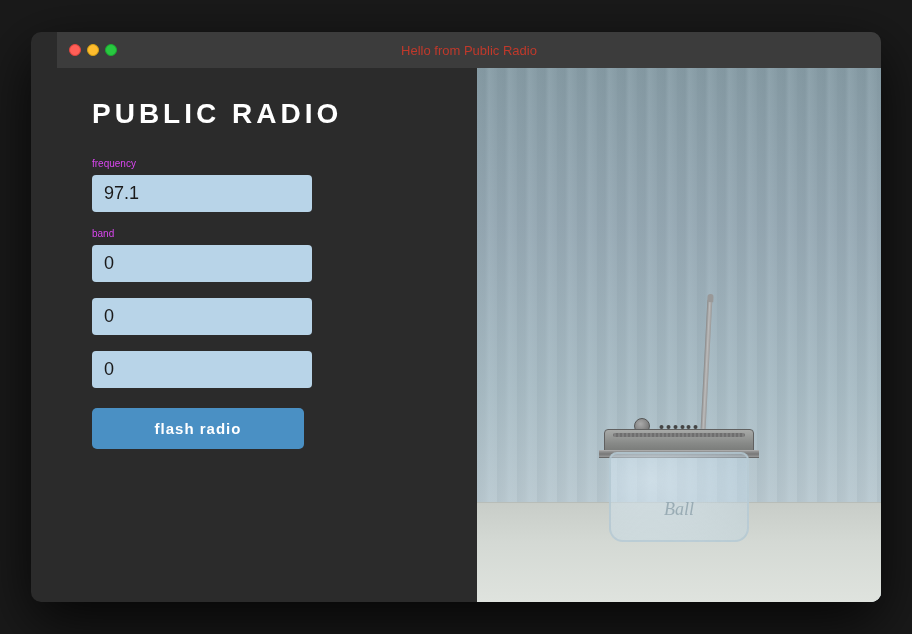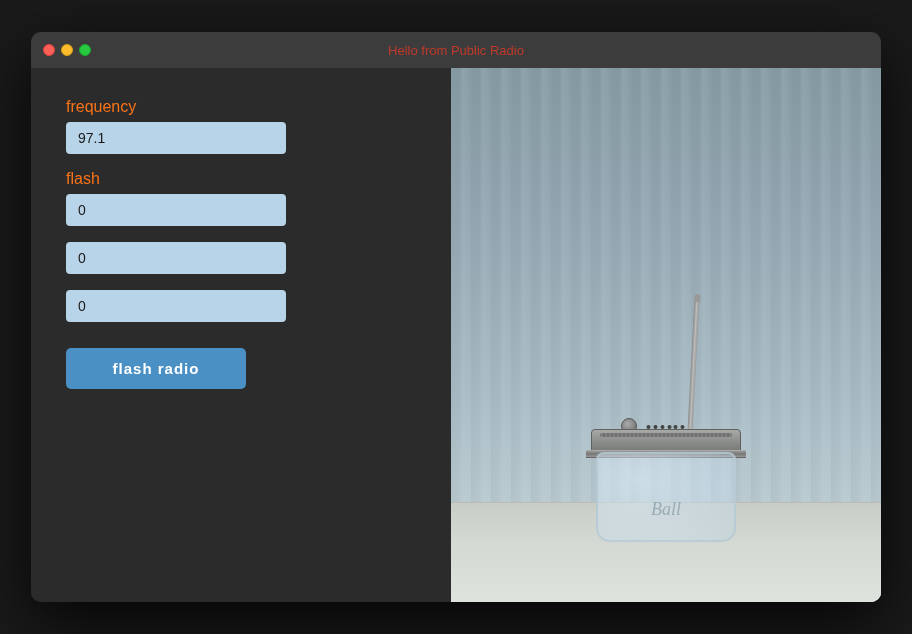--- a/index.html
+++ b/index.html
@@ -15,20 +15,21 @@
 
     .window {
       width: 850px;
       height: 570px;
       background: #2b2b2b;
       border-radius: 10px;
       box-shadow: 0 20px 60px rgba(0,0,0,0.8);
       overflow: hidden;
       display: flex;
       flex-direction: column;
+      padding-left: 26px;
     }
 
     .title-bar {
       background: #3c3c3c;
       height: 36px;
       display: flex;
       align-items: center;
       justify-content: center;
       position: relative;
       flex-shrink: 0;
@@ -80,40 +81,40 @@
       letter-spacing: 4px;
       margin-bottom: 28px;
       font-family: 'Helvetica Neue', Arial, sans-serif;
     }
 
     .form-group {
       margin-bottom: 16px;
     }
 
     .form-label {
-      color: #f97316;
-      font-size: 16px;
+      color: #d946ef;
+      font-size: 10px;
       margin-bottom: 6px;
       display: block;
     }
 
     .form-input {
       width: 220px;
       background: #b8d4e8;
       border: none;
       border-radius: 4px;
       padding: 8px 12px;
-      font-size: 14px;
+      font-size: 18px;
       color: #1a1a1a;
       outline: none;
     }
 
     .flash-button {
-      margin-top: 10px;
-      width: 180px;
+      margin-top: 4px;
+      width: 212px;
       background: #4a90c4;
       color: #ffffff;
       border: none;
       border-radius: 5px;
       padding: 12px 0;
       font-size: 15px;
       font-weight: 600;
       cursor: pointer;
       letter-spacing: 1px;
     }
@@ -319,28 +320,29 @@
       <div class="traffic-light close"></div>
       <div class="traffic-light minimize"></div>
       <div class="traffic-light maximize"></div>
     </div>
     <span class="title-bar-text">Hello from Public Radio</span>
   </div>
 
   <div class="window-content">
 
     <div class="left-panel">
+      <h1 class="app-title">PUBLIC RADIO</h1>
 
       <div class="form-group">
         <label class="form-label">frequency</label>
         <input class="form-input" type="text" value="97.1" style="">
       </div>
 
       <div class="form-group">
-        <label class="form-label">flash</label>
+        <label class="form-label">band</label>
         <input class="form-input" type="text" value="0" style="">
       </div>
 
       <div class="form-group">
         <input class="form-input" type="text" value="0" style="">
       </div>
 
       <div class="form-group">
         <input class="form-input" type="text" value="0" style="">
       </div>

